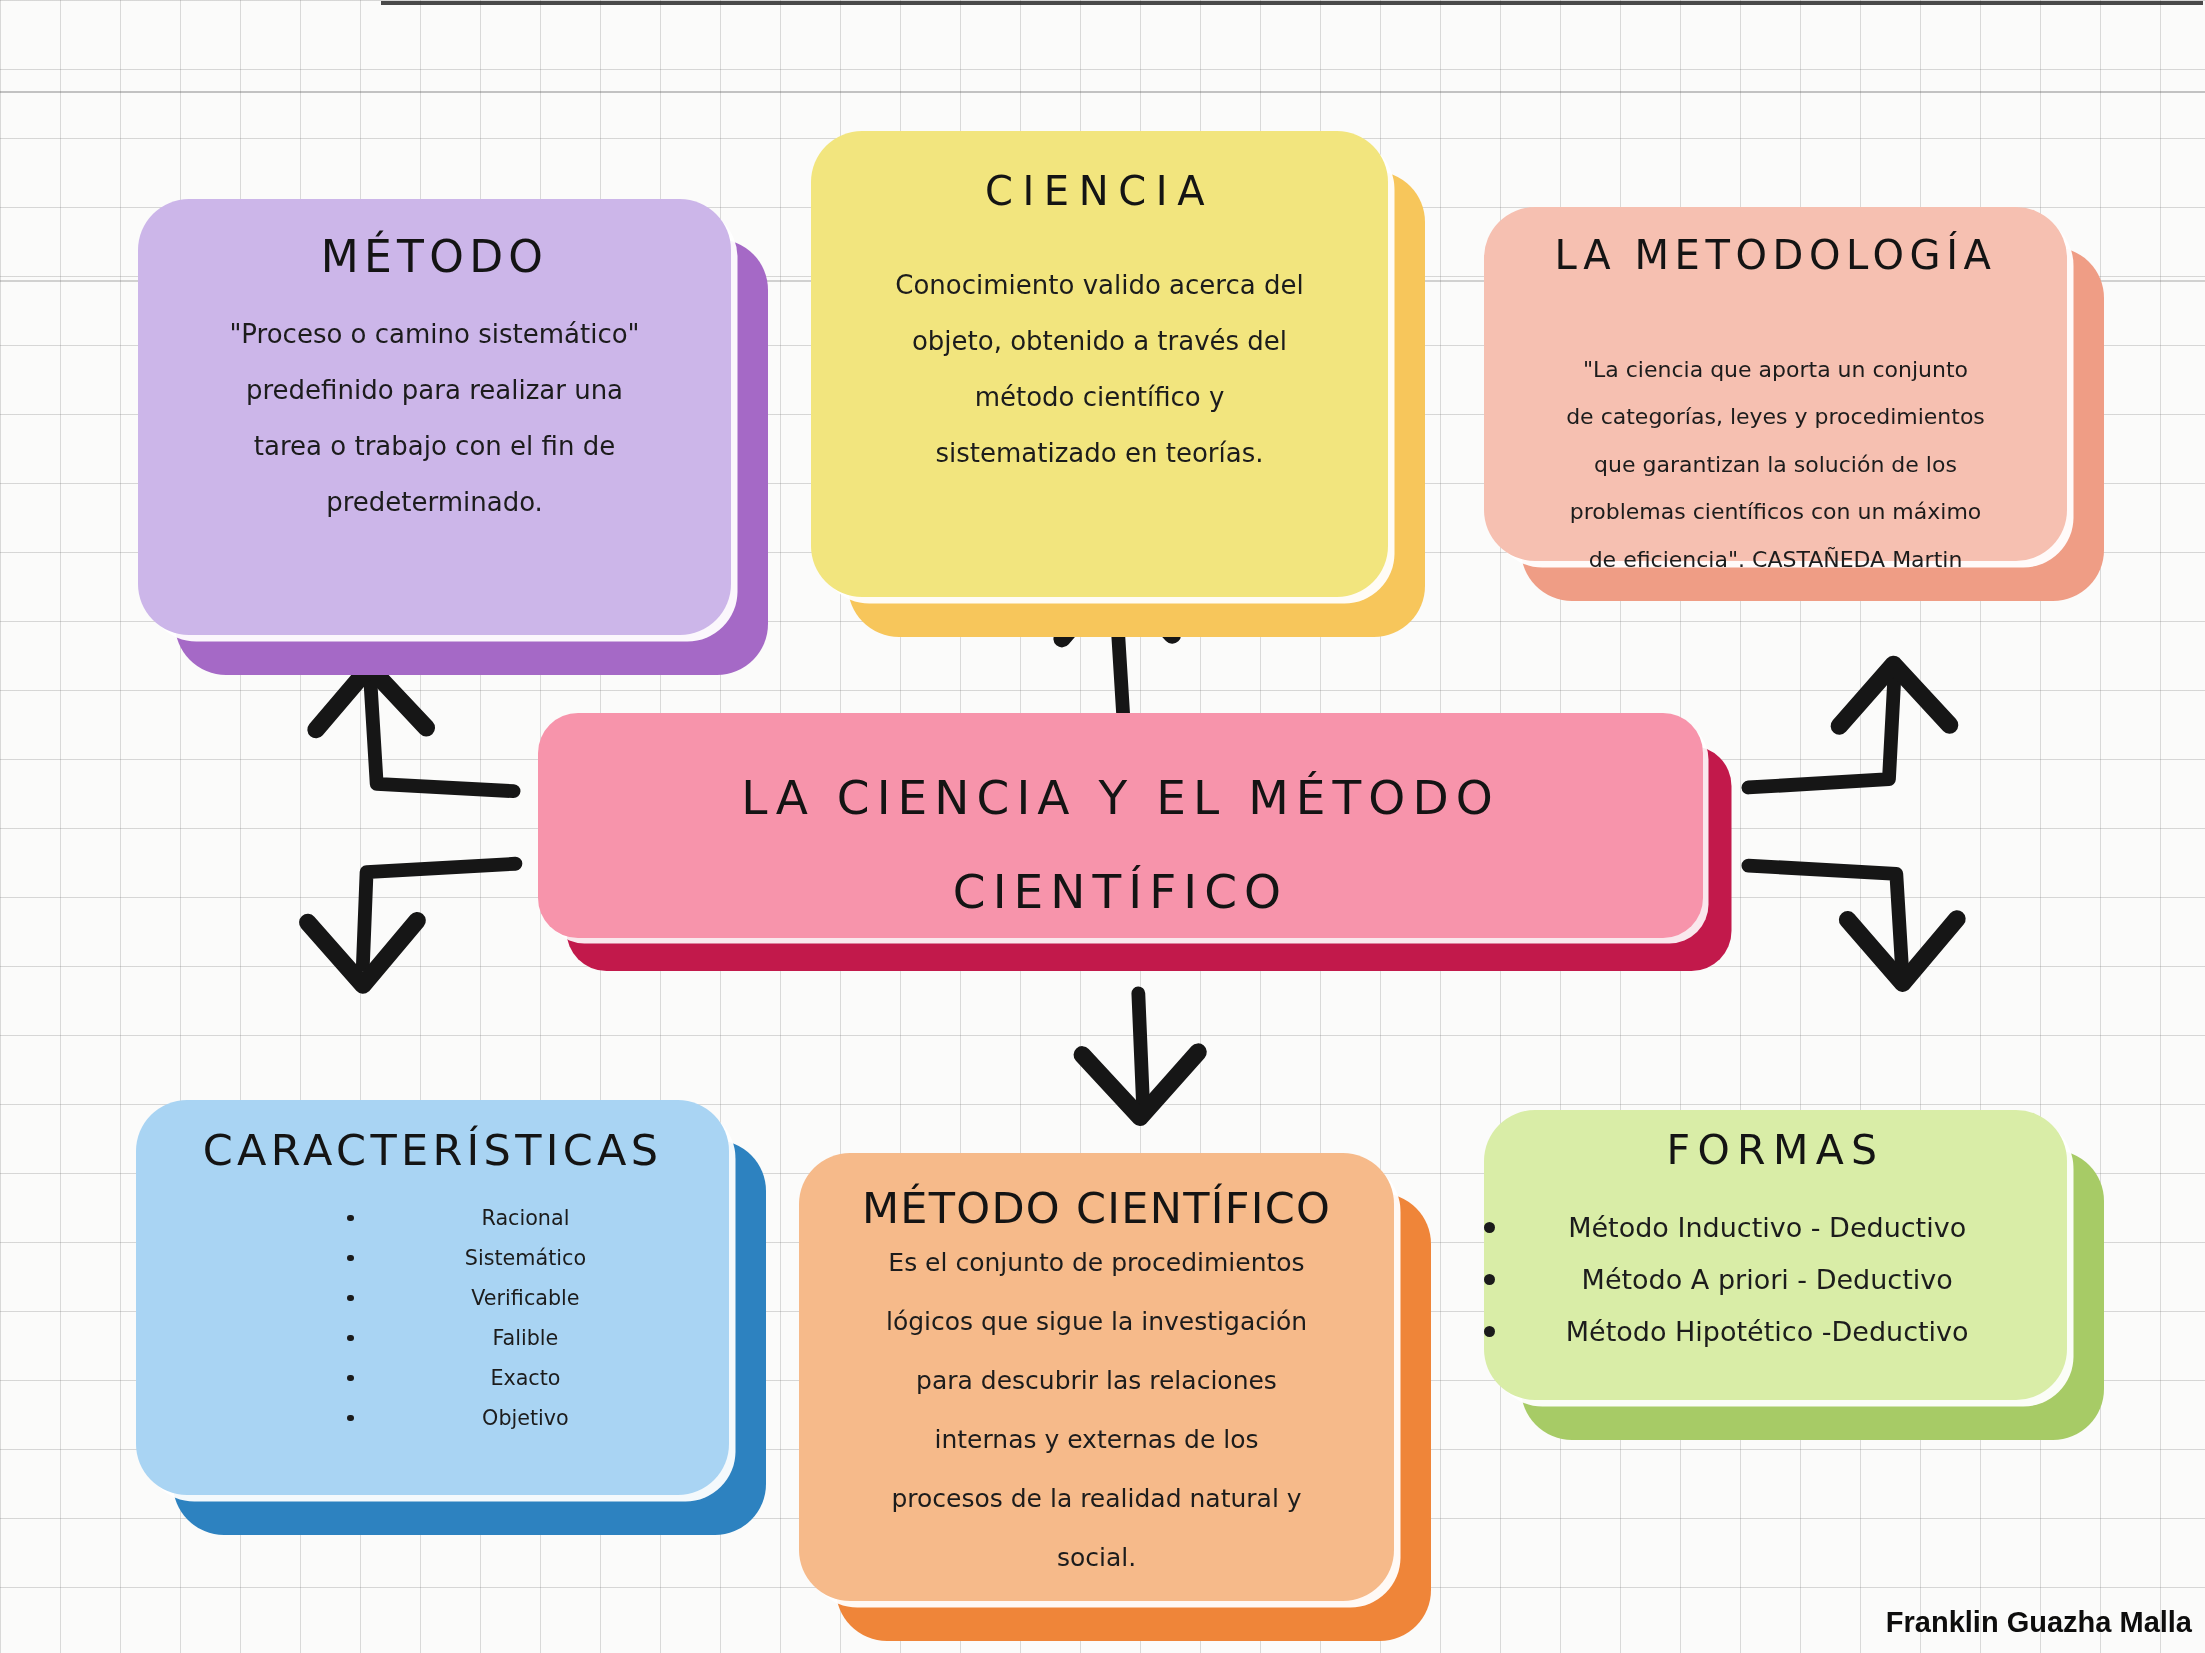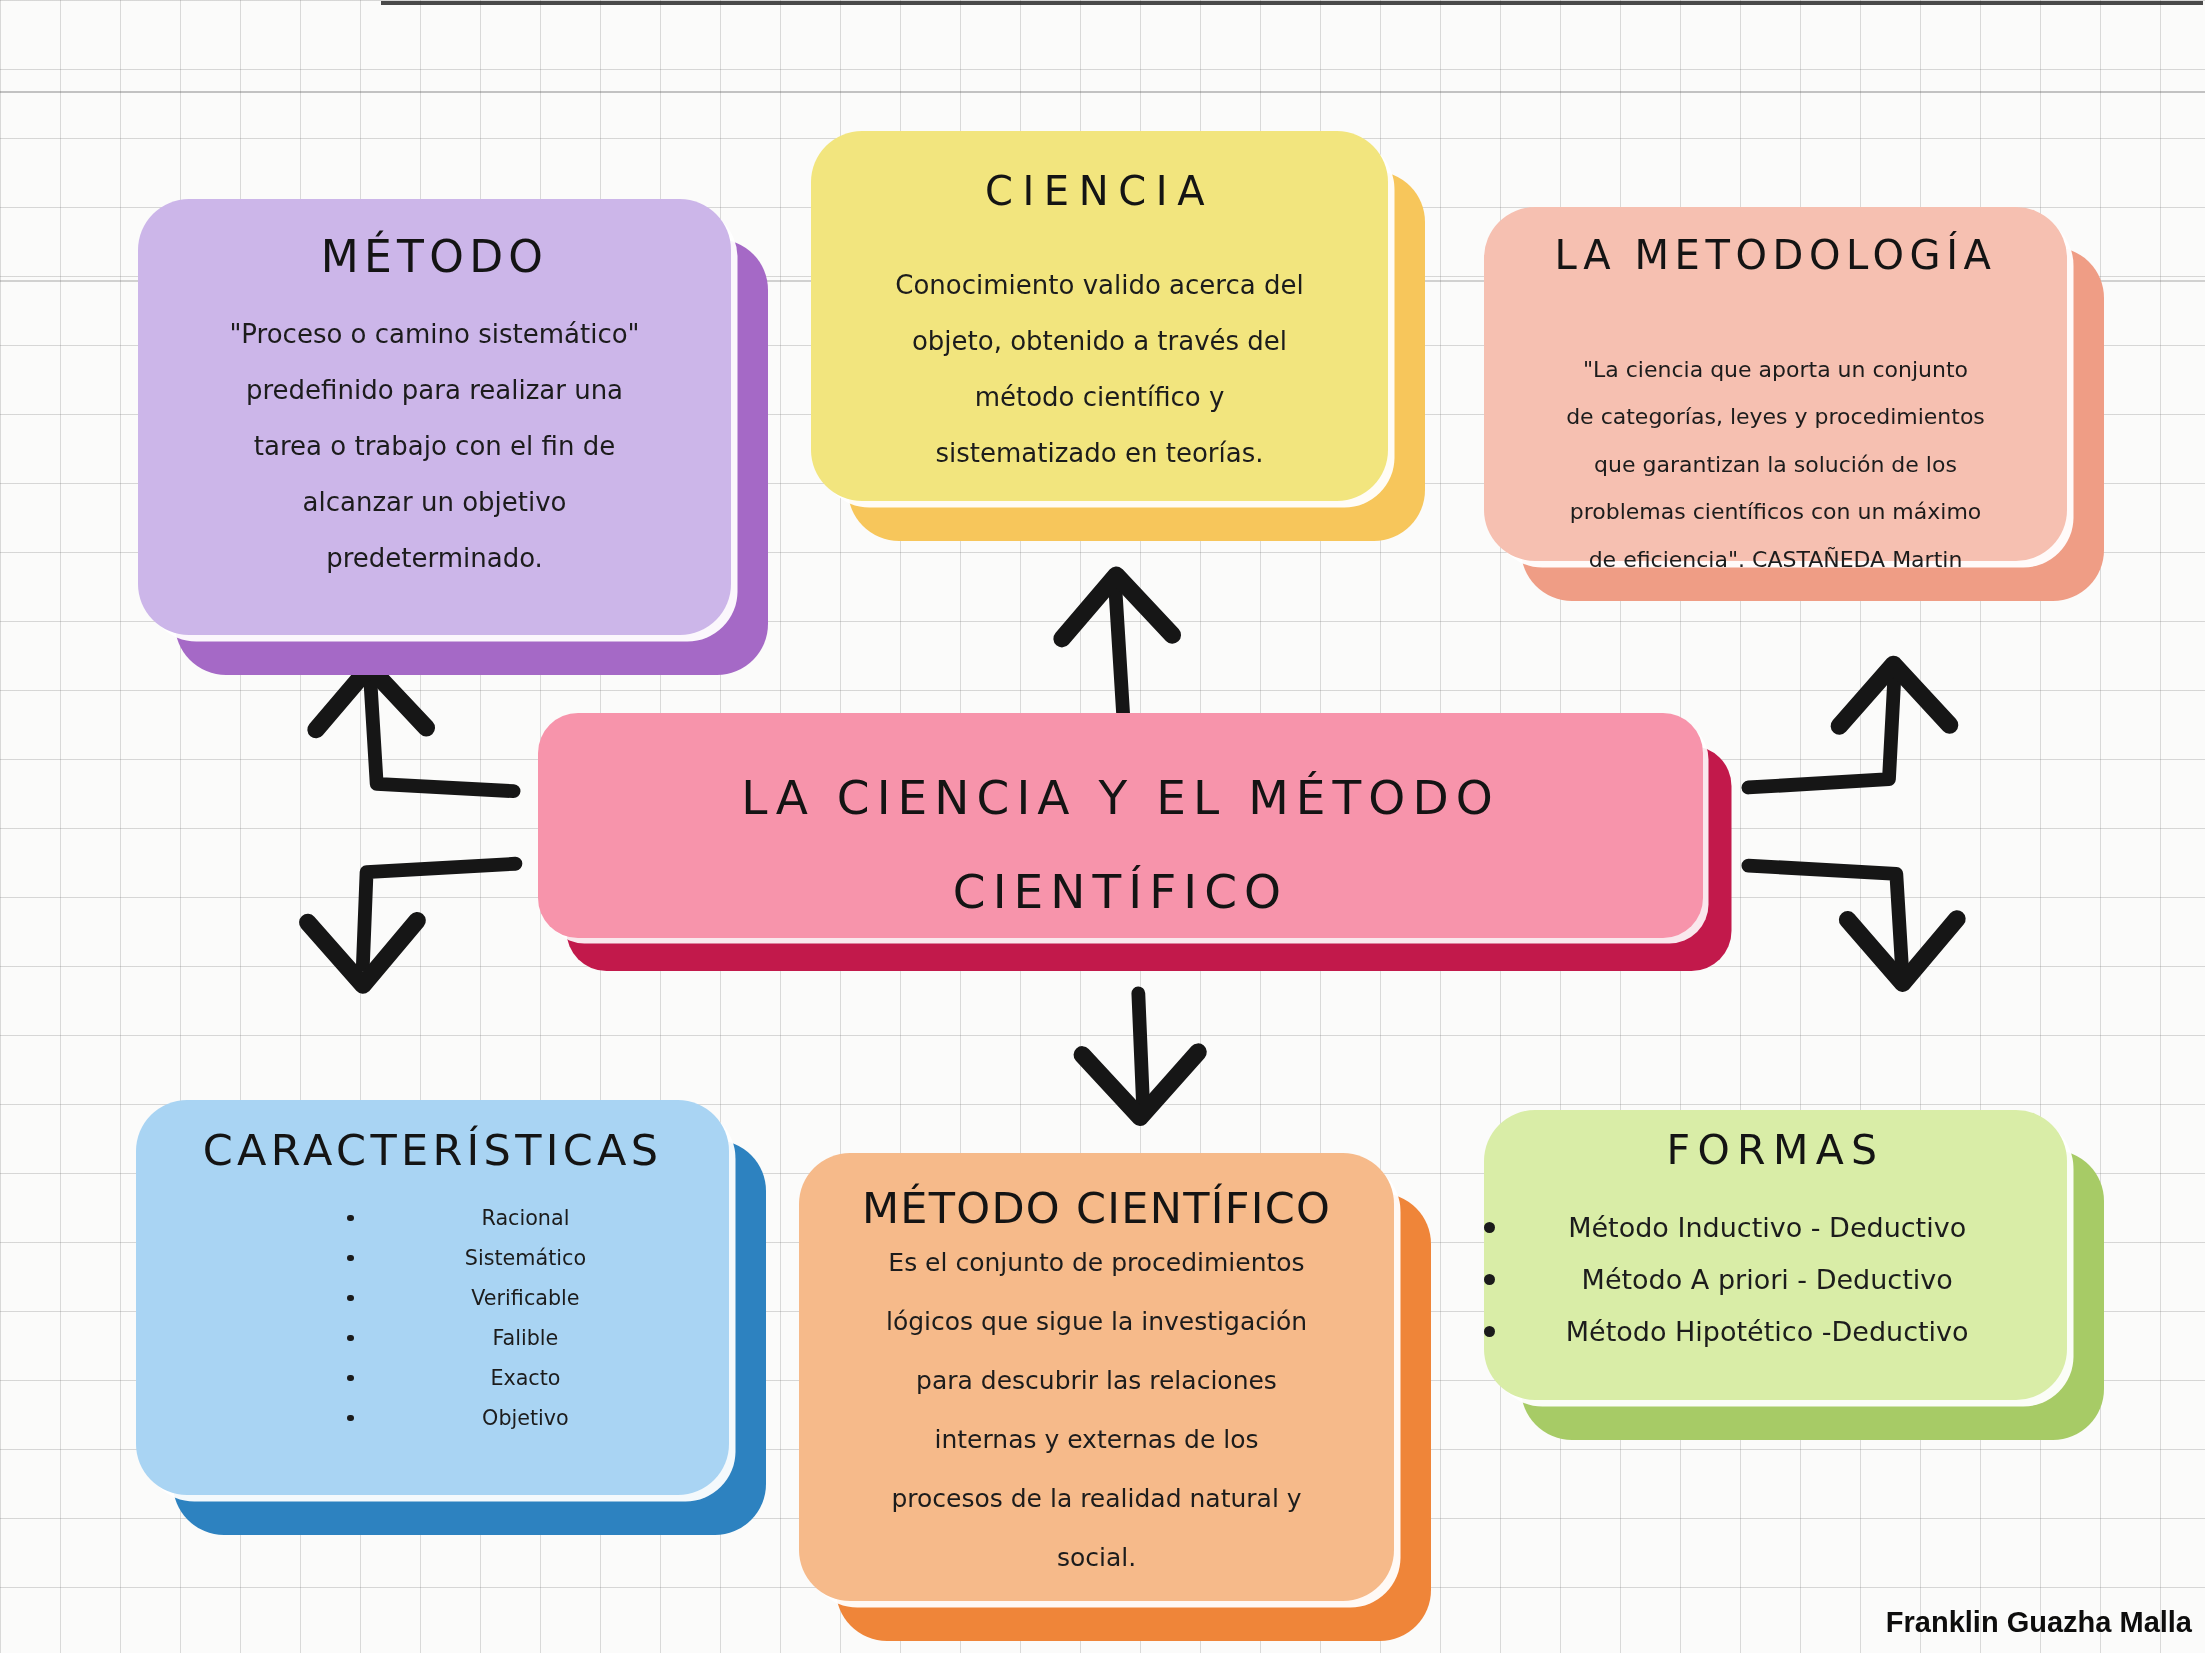--- a/index.html
+++ b/index.html
@@ -31,21 +31,21 @@
   .node-body{width:100%;text-align:center;color:#1c1c1c;}
   .line{white-space:nowrap;}
 
   
   .n-metodo{left:138px;top:199px;width:593px;height:436px;}
   .n-metodo .box-face{background:#ccb6e9;}
   .n-metodo .box-shadow{background:#a569c6;}
   .n-metodo .node-title{margin-top:32px;font-size:44px;}
   .n-metodo .node-body{margin-top:25px;font-size:26px;line-height:2.15;}
 
-  .n-ciencia{left:811px;top:131px;width:577px;height:370px;}
+  .n-ciencia{left:811px;top:131px;width:577px;height:466px;}
   .n-ciencia .box-face{background:#f2e57e;}
   .n-ciencia .box-shadow{background:#f7c65b;}
   .n-ciencia .node-title{margin-top:37px;font-size:40px;letter-spacing:.24em;}
   .n-ciencia .node-body{margin-top:44px;font-size:26px;line-height:2.15;}
 
   .n-metodologia{left:1484px;top:207px;width:583px;height:354px;}
   .n-metodologia .box-face{background:#f6c0b1;gap:40px;}
   .n-metodologia .box-shadow{background:#ef9d85;}
   .n-metodologia .node-title{margin-top:25px;font-size:40px;letter-spacing:.14em;}
   .n-metodologia .node-body{margin-top:27.6px;font-size:22px;line-height:2.16;}
@@ -140,21 +140,20 @@
   </svg>
 
   <div class="node n-metodo">
     <div class="box-shadow"></div>
     <div class="box-face">
       <div class="node-title">MÉTODO</div>
       <div class="node-body">
         <div class="line">"Proceso o camino sistemático"</div>
         <div class="line">predefinido para realizar una</div>
         <div class="line">tarea o trabajo con el fin de</div>
-        <div class="line">alcanzar un objetivo</div>
         <div class="line">predeterminado.</div>
       </div>
     </div>
   </div>
 
   <div class="node n-ciencia">
     <div class="box-shadow"></div>
     <div class="box-face">
       <div class="node-title">CIENCIA</div>
       <div class="node-body">

